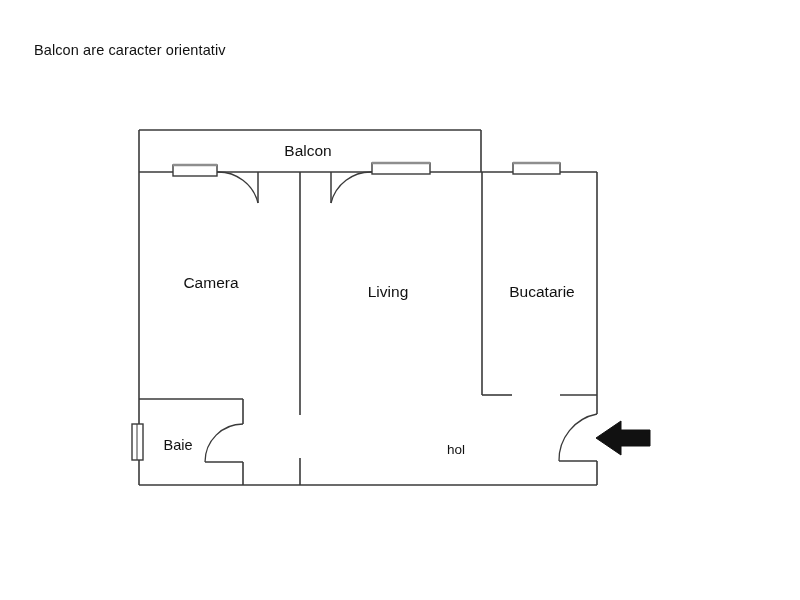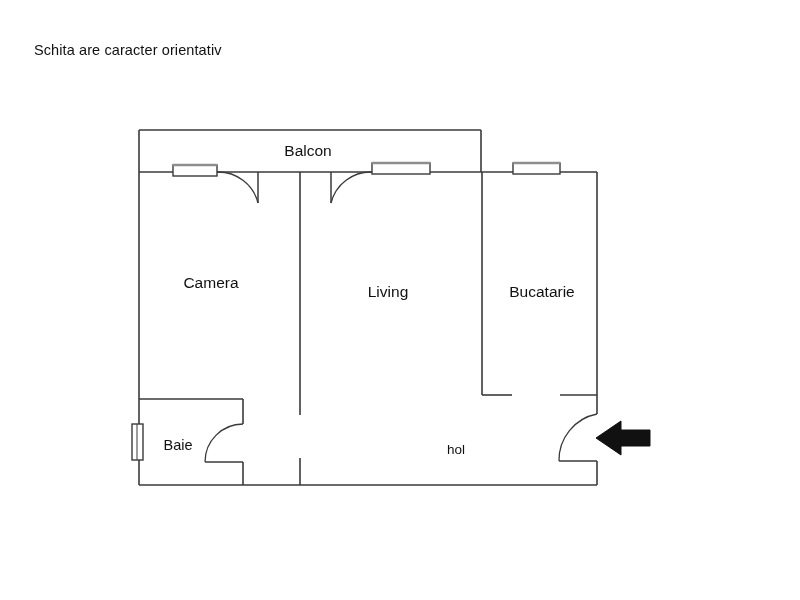--- a/index.html
+++ b/index.html
@@ -44,21 +44,21 @@
   }
   .label-lg { font-size: 15.5px; }
   .label-md { font-size: 14.5px; }
   .label-sm { font-size: 13.5px; }
 </style>
 </head>
 <body>
 
 <div id="plan-root">
 
-  <div class="title-text">Schita are caracter orientativ</div>
+  <div class="title-text">Balcon are caracter orientativ</div>
 
   <svg class="plan-svg" viewBox="0 0 800 600">
 
     <g>
 
       <line x1="139" y1="130" x2="481" y2="130" stroke="#3a3a3a" stroke-width="1.6"></line>
 
       <line x1="481" y1="130" x2="481" y2="172" stroke="#3a3a3a" stroke-width="1.6"></line>
 
       <line x1="139" y1="130" x2="139" y2="172" stroke="#3a3a3a" stroke-width="1.6"></line>

